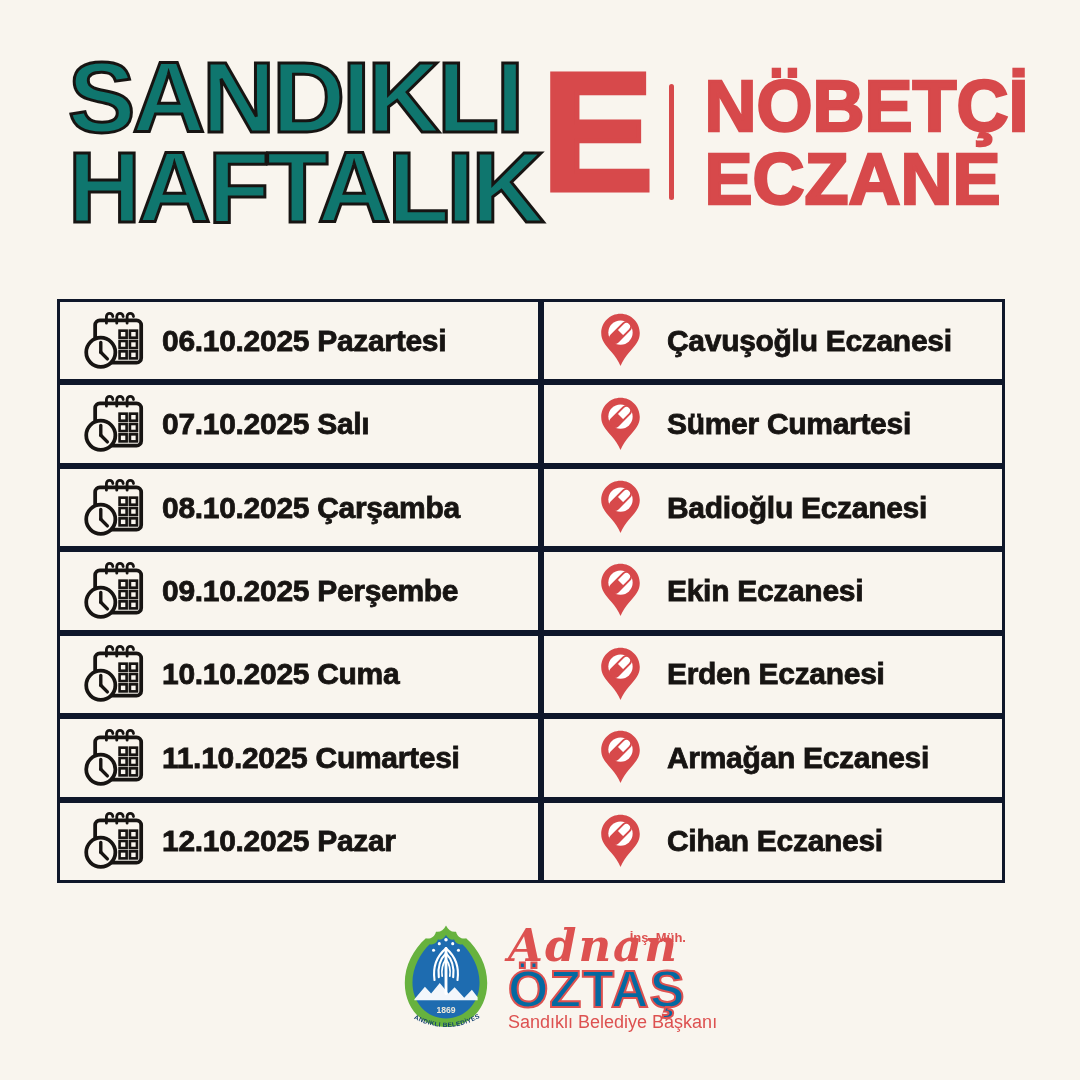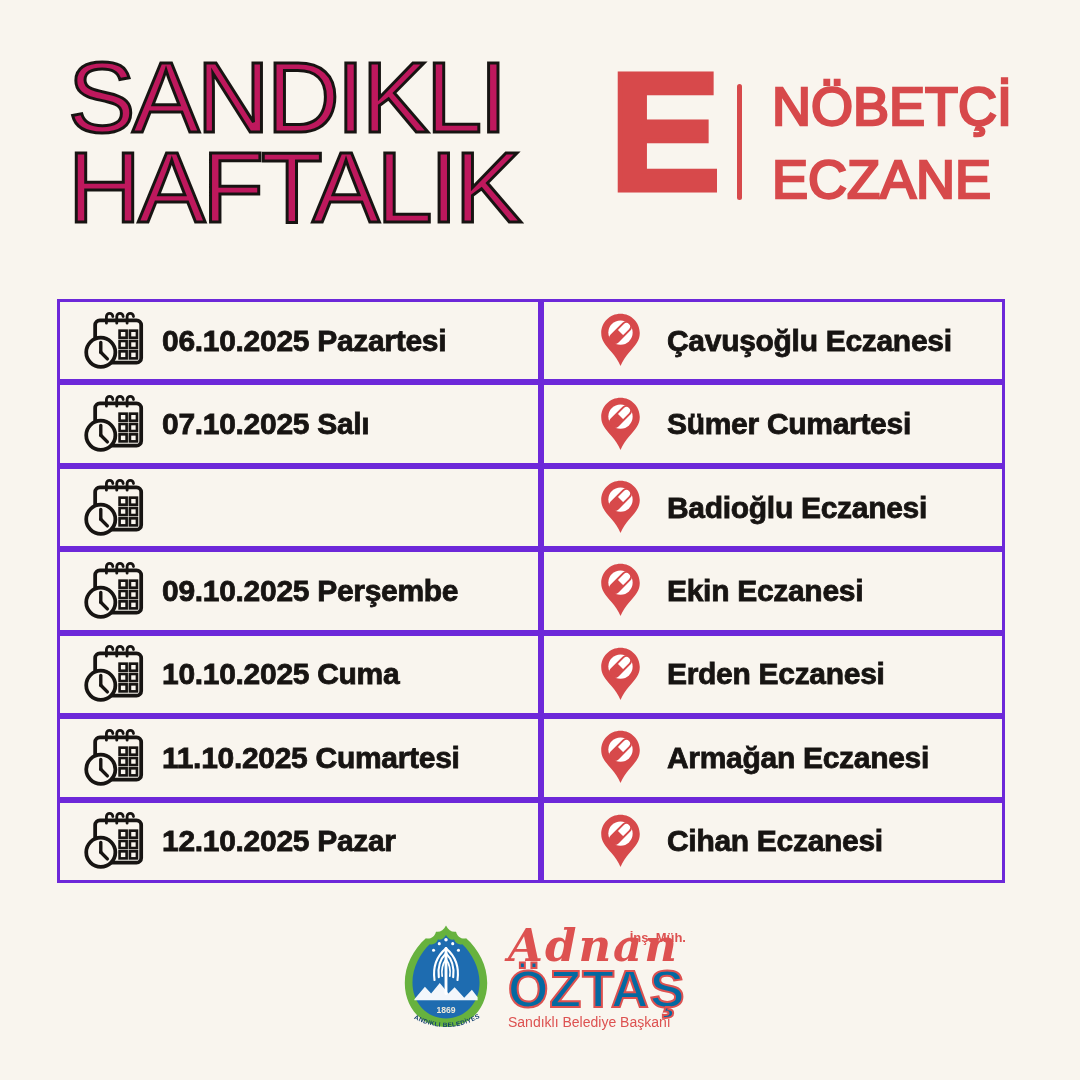--- a/index.html
+++ b/index.html
@@ -5,42 +5,42 @@
   html,body{margin:0;padding:0;}
   body{
     width:1080px;height:1080px;position:relative;overflow:hidden;
     background:#f9f5ee;
     font-family:"Liberation Sans", sans-serif;
     color:#171412;
   }
   
   .header{position:absolute;left:68px;top:52px;width:944px;display:flex;justify-content:space-between;}
   .title{
-    font-size:101px;line-height:90px;font-weight:400;letter-spacing:-3px;
-    color:#be185d;-webkit-text-stroke:3px #171412;
+    font-size:101px;line-height:90px;font-weight:700;letter-spacing:-3px;
+    color:#0f766e;-webkit-text-stroke:3px #171412;
   }
   .logo-group{display:flex;align-items:flex-start;margin-top:16px;}
   .logo-e{
     font-size:168px;line-height:128px;font-weight:900;color:#d7494b;
     -webkit-text-stroke:5px #d7494b;letter-spacing:0;
   }
   .logo-divider{width:5px;height:116px;background:#d7494b;margin:16px 0 0 16px;border-radius:3px;}
   .brand{
     margin-left:30px;margin-top:2px;
-    font-size:54px;line-height:73px;font-weight:400;color:#d7494b;
+    font-size:72px;line-height:73px;font-weight:700;color:#d7494b;
     -webkit-text-stroke:2.5px #d7494b;letter-spacing:0px;white-space:nowrap;
   }
   
   .schedule{
     position:absolute;left:57px;top:299px;width:948px;height:584px;
     display:grid;grid-template-rows:repeat(7,1fr);
   }
   .row{display:grid;grid-template-columns:484fr 464fr;}
   .cell{
-    border:3px solid #6d28d9;display:flex;align-items:center;background:transparent;
+    border:3px solid #0f172a;display:flex;align-items:center;background:transparent;
   }
   .cell.date{padding-left:21px;}
   .cell.pharm{padding-left:53px;}
   .cal-icon{width:64px;height:62px;flex:0 0 auto;margin-right:17px;}
   .pin-icon{width:47px;height:57px;flex:0 0 auto;margin-right:23px;}
   .cell-text{
     font-size:30px;font-weight:bold;letter-spacing:-0.3px;color:#171412;
     -webkit-text-stroke:0.8px #171412;white-space:nowrap;
   }
   
@@ -49,21 +49,21 @@
   .mayor{position:relative;width:180px;padding-top:4px;color:#dd5150;}
   .mayor .pre-title{position:absolute;top:10px;right:2px;font-size:13px;font-weight:bold;color:#dd5150;}
   .mayor .first-name{
     font-family:"DejaVu Serif", serif;font-style:italic;font-weight:bold;
     font-size:45px;line-height:44px;color:#dd5150;letter-spacing:2px;
   }
   .mayor .last-name{
     font-size:52px;line-height:46px;font-weight:900;color:#0369a1;
     -webkit-text-stroke:2px #dd5150;letter-spacing:1px;margin-top:-2px;
   }
-  .mayor .mayor-title{font-size:14px;line-height:18px;color:#dd5150;margin-top:1px;white-space:nowrap;}
+  .mayor .mayor-title{font-size:18px;line-height:18px;color:#dd5150;margin-top:1px;white-space:nowrap;}
   svg{display:block;}
 </style>
 </head>
 <body>
 
 <svg width="0" height="0" style="position:absolute" aria-hidden="true">
   <defs>
     <symbol id="cal-clock" viewBox="0 0 68 66">
       <g stroke="#171412" fill="none" stroke-linecap="round">
         <path d="M27 14 v-7 a3.4 3.4 0 0 1 6.8 0" stroke-width="3"></path>
@@ -167,20 +167,21 @@
         </svg>
       <span class="cell-text">Sümer Cumartesi</span>
     </div>
   </div>
 
   <div class="row">
     <div class="cell date">
       <svg class="cal-icon">
           <use href="#cal-clock"></use>
         </svg>
+      <span class="cell-text">08.10.2025 Çarşamba</span>
     </div>
     <div class="cell pharm">
       <svg class="pin-icon">
           <use href="#pin-pill"></use>
         </svg>
       <span class="cell-text">Badioğlu Eczanesi</span>
     </div>
   </div>
 
   <div class="row">

